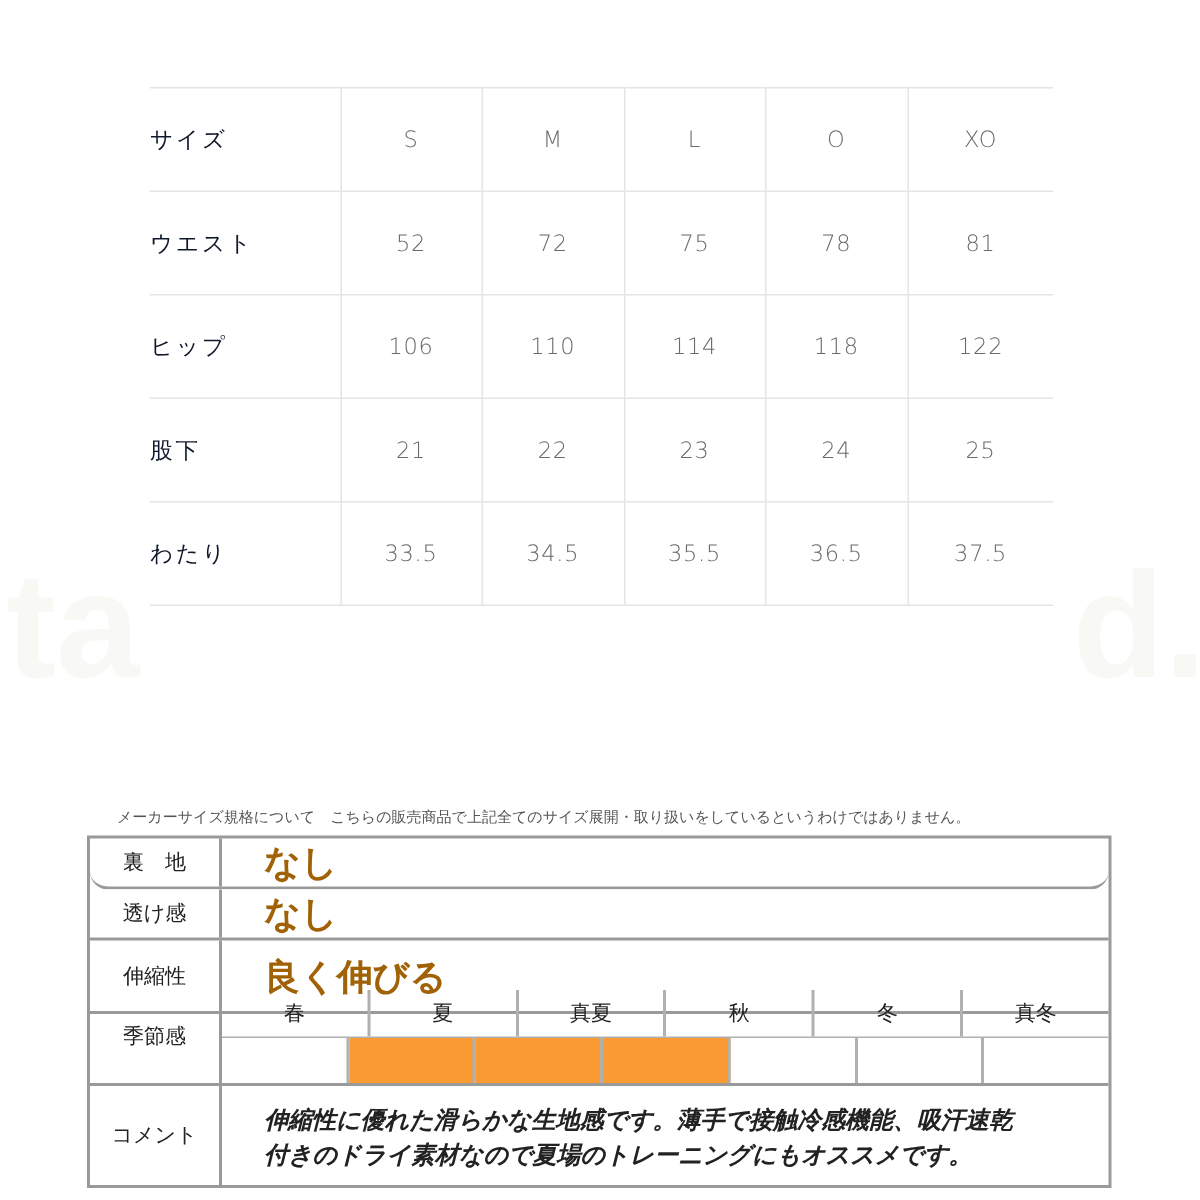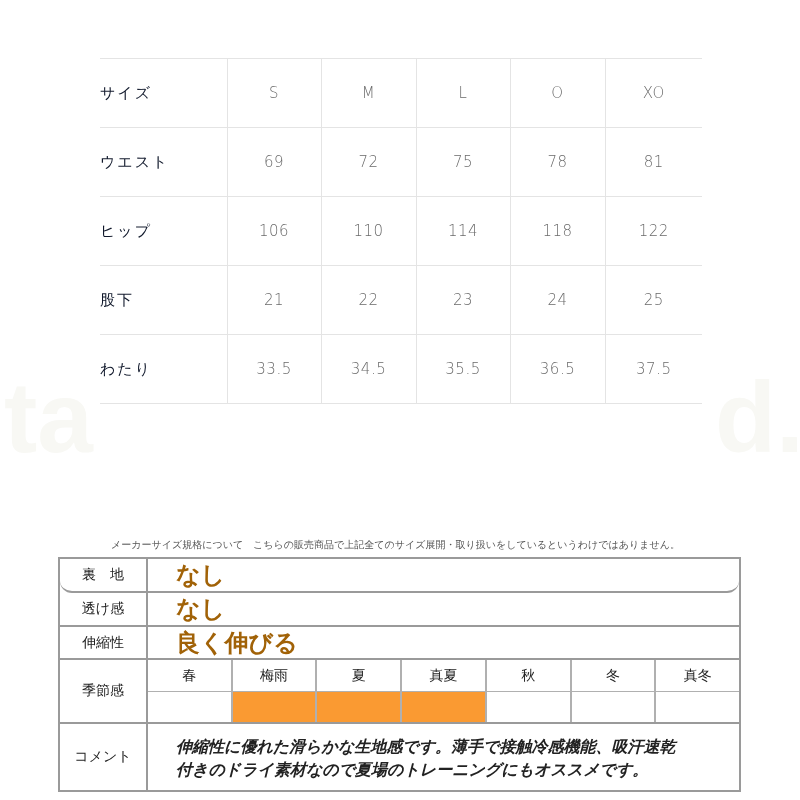--- a/index.html
+++ b/index.html
@@ -21,21 +21,21 @@
   .size-table td:first-child { text-align: left; border-left: none; width: 126px; color: #0f172a; letter-spacing: 2px; }
   .size-table td:last-child { border-right: none; }
   .size-table col.c1 { width: 127px; }
   .size-table col.c2 { width: 94px; }
   .size-table col.c3 { width: 95px; }
   .size-table col.c4 { width: 94px; }
   .size-table col.c5 { width: 95px; }
   .size-table col.c6 { width: 97px; }
 
   .note { position: absolute; left: 78px; top: 538px; font-size: 10px; color: #555;
-          white-space: nowrap; letter-spacing: 0px; margin-left: 33px; }
+          white-space: nowrap; letter-spacing: 0px; }
 
   
   .spec { position: absolute; left: 58px; top: 557px; width: 683px; height: 235px;
           border: 2px solid #9a9a9a; box-sizing: border-box; }
   .spec-row { position: absolute; left: 0; width: 679px; box-sizing: border-box;
               border-bottom: 2px solid #9a9a9a; }
   .spec-row.last { border-bottom: none; border-radius: 25px; }
   .spec-label { position: absolute; left: 0; top: 0; bottom: 0; width: 86px;
                 border-right: 2px solid #9a9a9a; display: flex; align-items: center; justify-content: center;
                 font-size: 14px; color: #222; }
@@ -77,21 +77,21 @@
       <tr>
     <td>サイズ</td>
     <td>S</td>
     <td>M</td>
     <td>L</td>
     <td>O</td>
     <td>XO</td>
   </tr>
   <tr>
     <td>ウエスト</td>
-    <td>69</td>
+    <td>52</td>
     <td>72</td>
     <td>75</td>
     <td>78</td>
     <td>81</td>
   </tr>
   <tr>
     <td>ヒップ</td>
     <td>106</td>
     <td>110</td>
     <td>114</td>
@@ -121,30 +121,29 @@
 
 <div class="spec">
   <div class="spec-row" style="top:0;height:34px;border-radius:12px;">
     <div class="spec-label">裏　地</div>
     <div class="spec-value">なし</div>
   </div>
   <div class="spec-row" style="top:34px;height:34px;">
     <div class="spec-label">透け感</div>
     <div class="spec-value">なし</div>
   </div>
-  <div class="spec-row" style="top:68px;height:33px;text-decoration:underline;">
+  <div class="spec-row" style="top:68px;height:49px;text-decoration:underline;">
     <div class="spec-label">伸縮性</div>
     <div class="spec-value">良く伸びる</div>
   </div>
   <div class="spec-row" style="top:101px;height:64px;">
     <div class="spec-label">季節感</div>
     <div class="season-grid">
       <div class="season-head">
         <div class="scell">春</div>
-        <div class="scell">梅雨</div>
         <div class="scell">夏</div>
         <div class="scell">真夏</div>
         <div class="scell">秋</div>
         <div class="scell">冬</div>
         <div class="scell">真冬</div>
       </div>
       <div class="season-fill">
         <div class="scell"></div>
         <div class="scell on" style="background: rgb(250, 154, 50);"></div>
         <div class="scell on" style="background: rgb(250, 154, 50);"></div>

